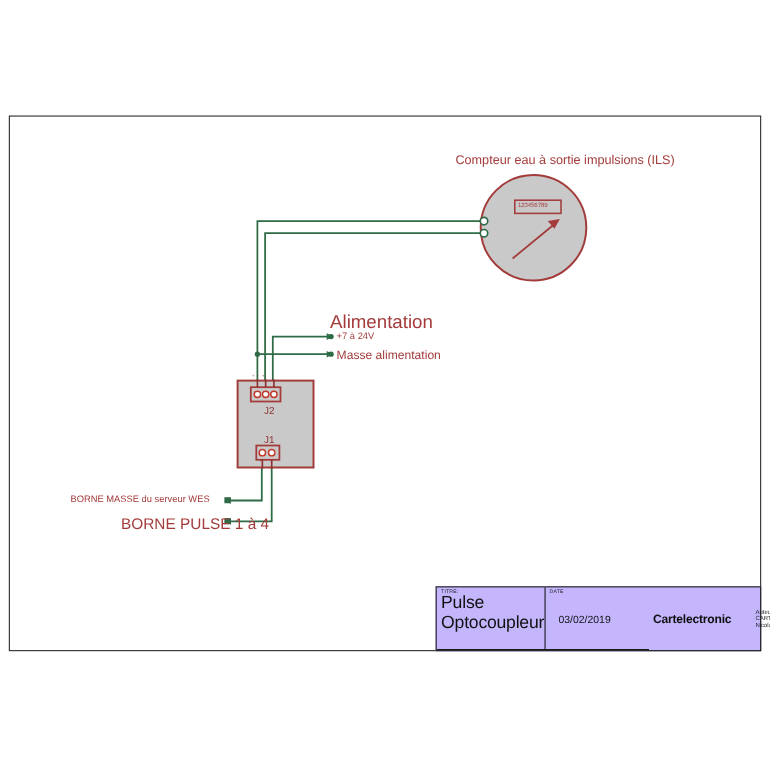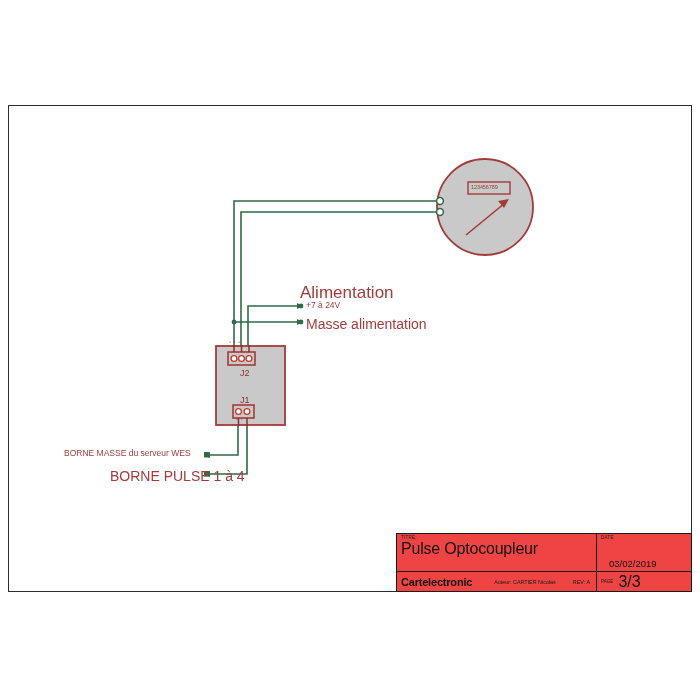--- a/index.html
+++ b/index.html
@@ -60,21 +60,21 @@
     font-size: 17px;
   }
   .lbl-alim-plus {
     left: 306px;
     top: 301px;
     font-size: 8.5px;
   }
   .lbl-alim-masse {
     left: 306px;
     top: 317px;
-    font-size: 14px;
+    font-size: 11px;
   }
   .lbl-borne-masse {
     left: 64px;
     top: 449px;
     font-size: 8.5px;
   }
   .lbl-borne-pulse {
     left: 110px;
     top: 469px;
     font-size: 14px;
@@ -113,23 +113,22 @@
 
   
   .titleblock {
     position: absolute;
     left: 396px;
     top: 533px;
     width: 296px;
     height: 59px;
     border: 1.5px solid #1c1c1c;
     box-sizing: border-box;
-    background: #ef4444;
-    display: flex;
-    flex-direction: column;
+    background: #c4b5fd;
+    display: flex;
   }
   .tb-top {
     flex: 0 0 37px;
     display: flex;
     border-bottom: 1.5px solid #1c1c1c;
   }
   .tb-bot {
     flex: 1 1 auto;
     display: flex;
   }
@@ -283,20 +282,21 @@
       <circle cx="238.5" cy="411.5" r="2.9" fill="#ffffff" stroke="#c0392b" stroke-width="1.3"></circle>
       <circle cx="247" cy="411.5" r="2.9" fill="#ffffff" stroke="#c0392b" stroke-width="1.3"></circle>
 
       <g stroke="#8d2f2f" stroke-width="1.5">
         <line x1="238.5" y1="418" x2="238.5" y2="426"></line>
         <line x1="247" y1="418" x2="247" y2="426"></line>
       </g>
     </g>
   </svg>
 
+  <div class="lbl lbl-meter-title">Compteur eau à sortie impulsions (ILS)</div>
 
   <div class="lbl-register">123456789</div>
 
   <div class="lbl lbl-alim-title">Alimentation</div>
 
   <div class="lbl lbl-alim-plus">+7 à 24V</div>
 
   <div class="lbl lbl-alim-masse">Masse alimentation</div>
 
   <div class="lbl lbl-borne-masse">BORNE MASSE du serveur WES</div>

